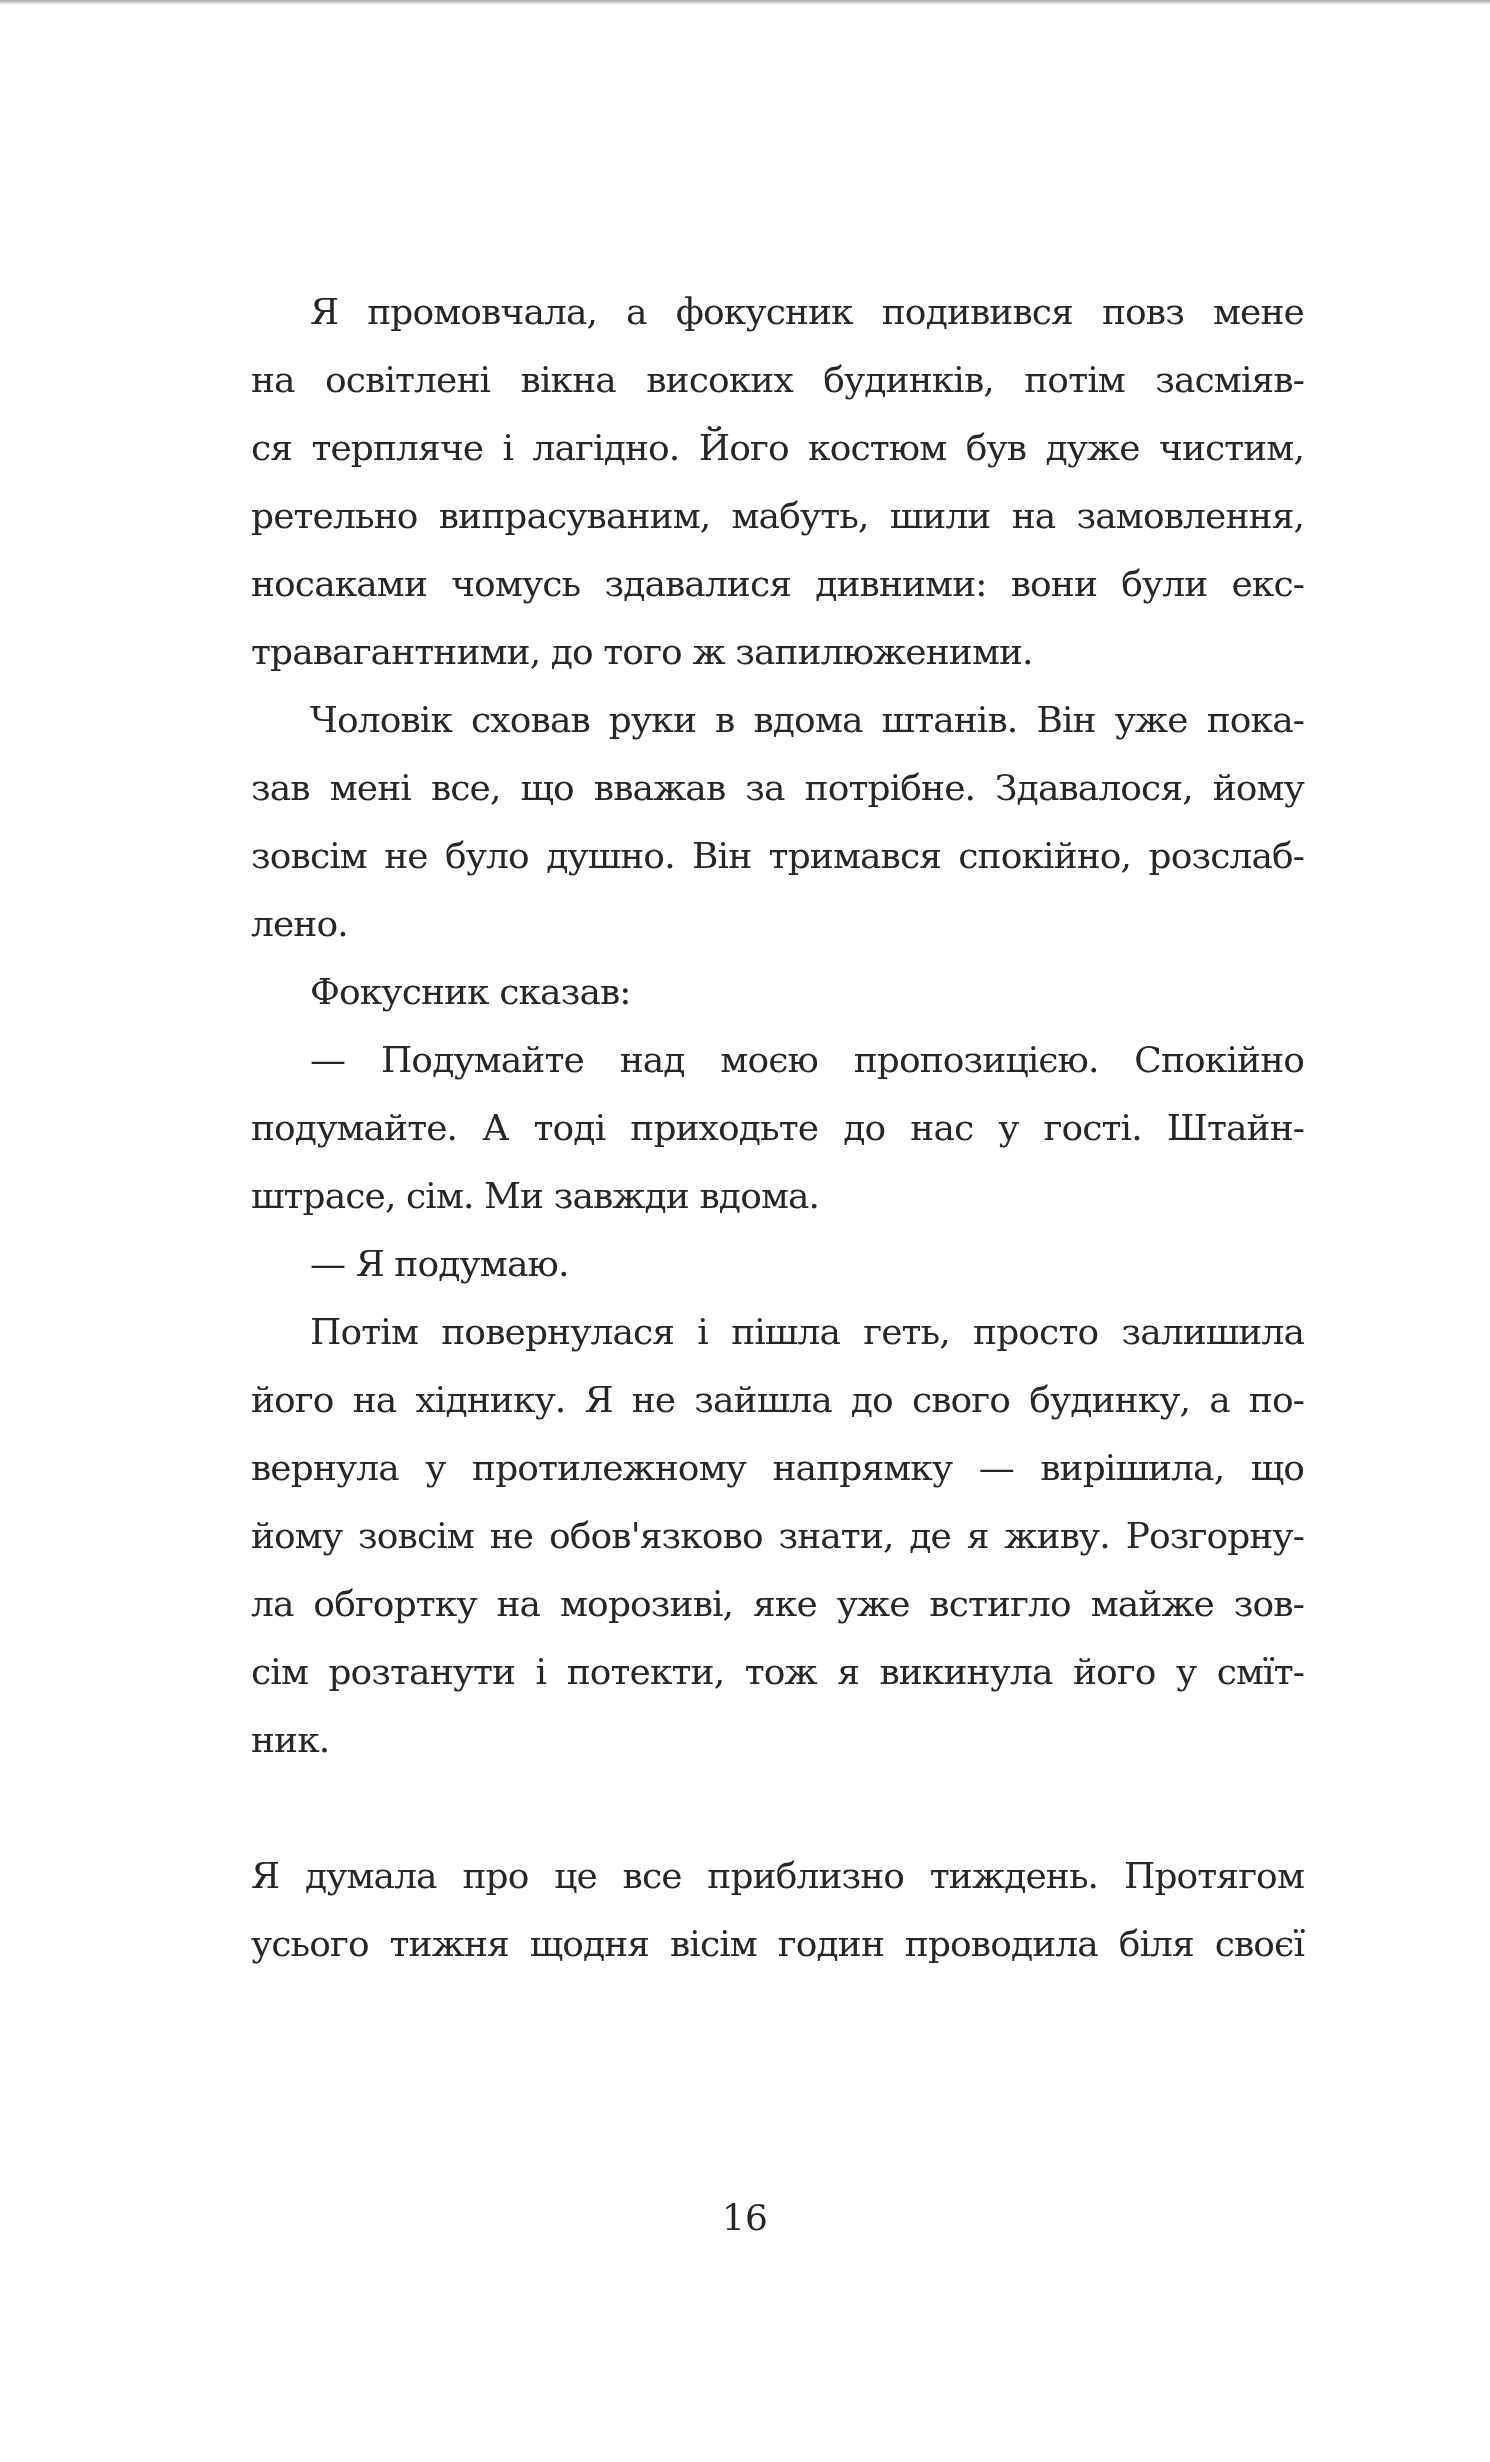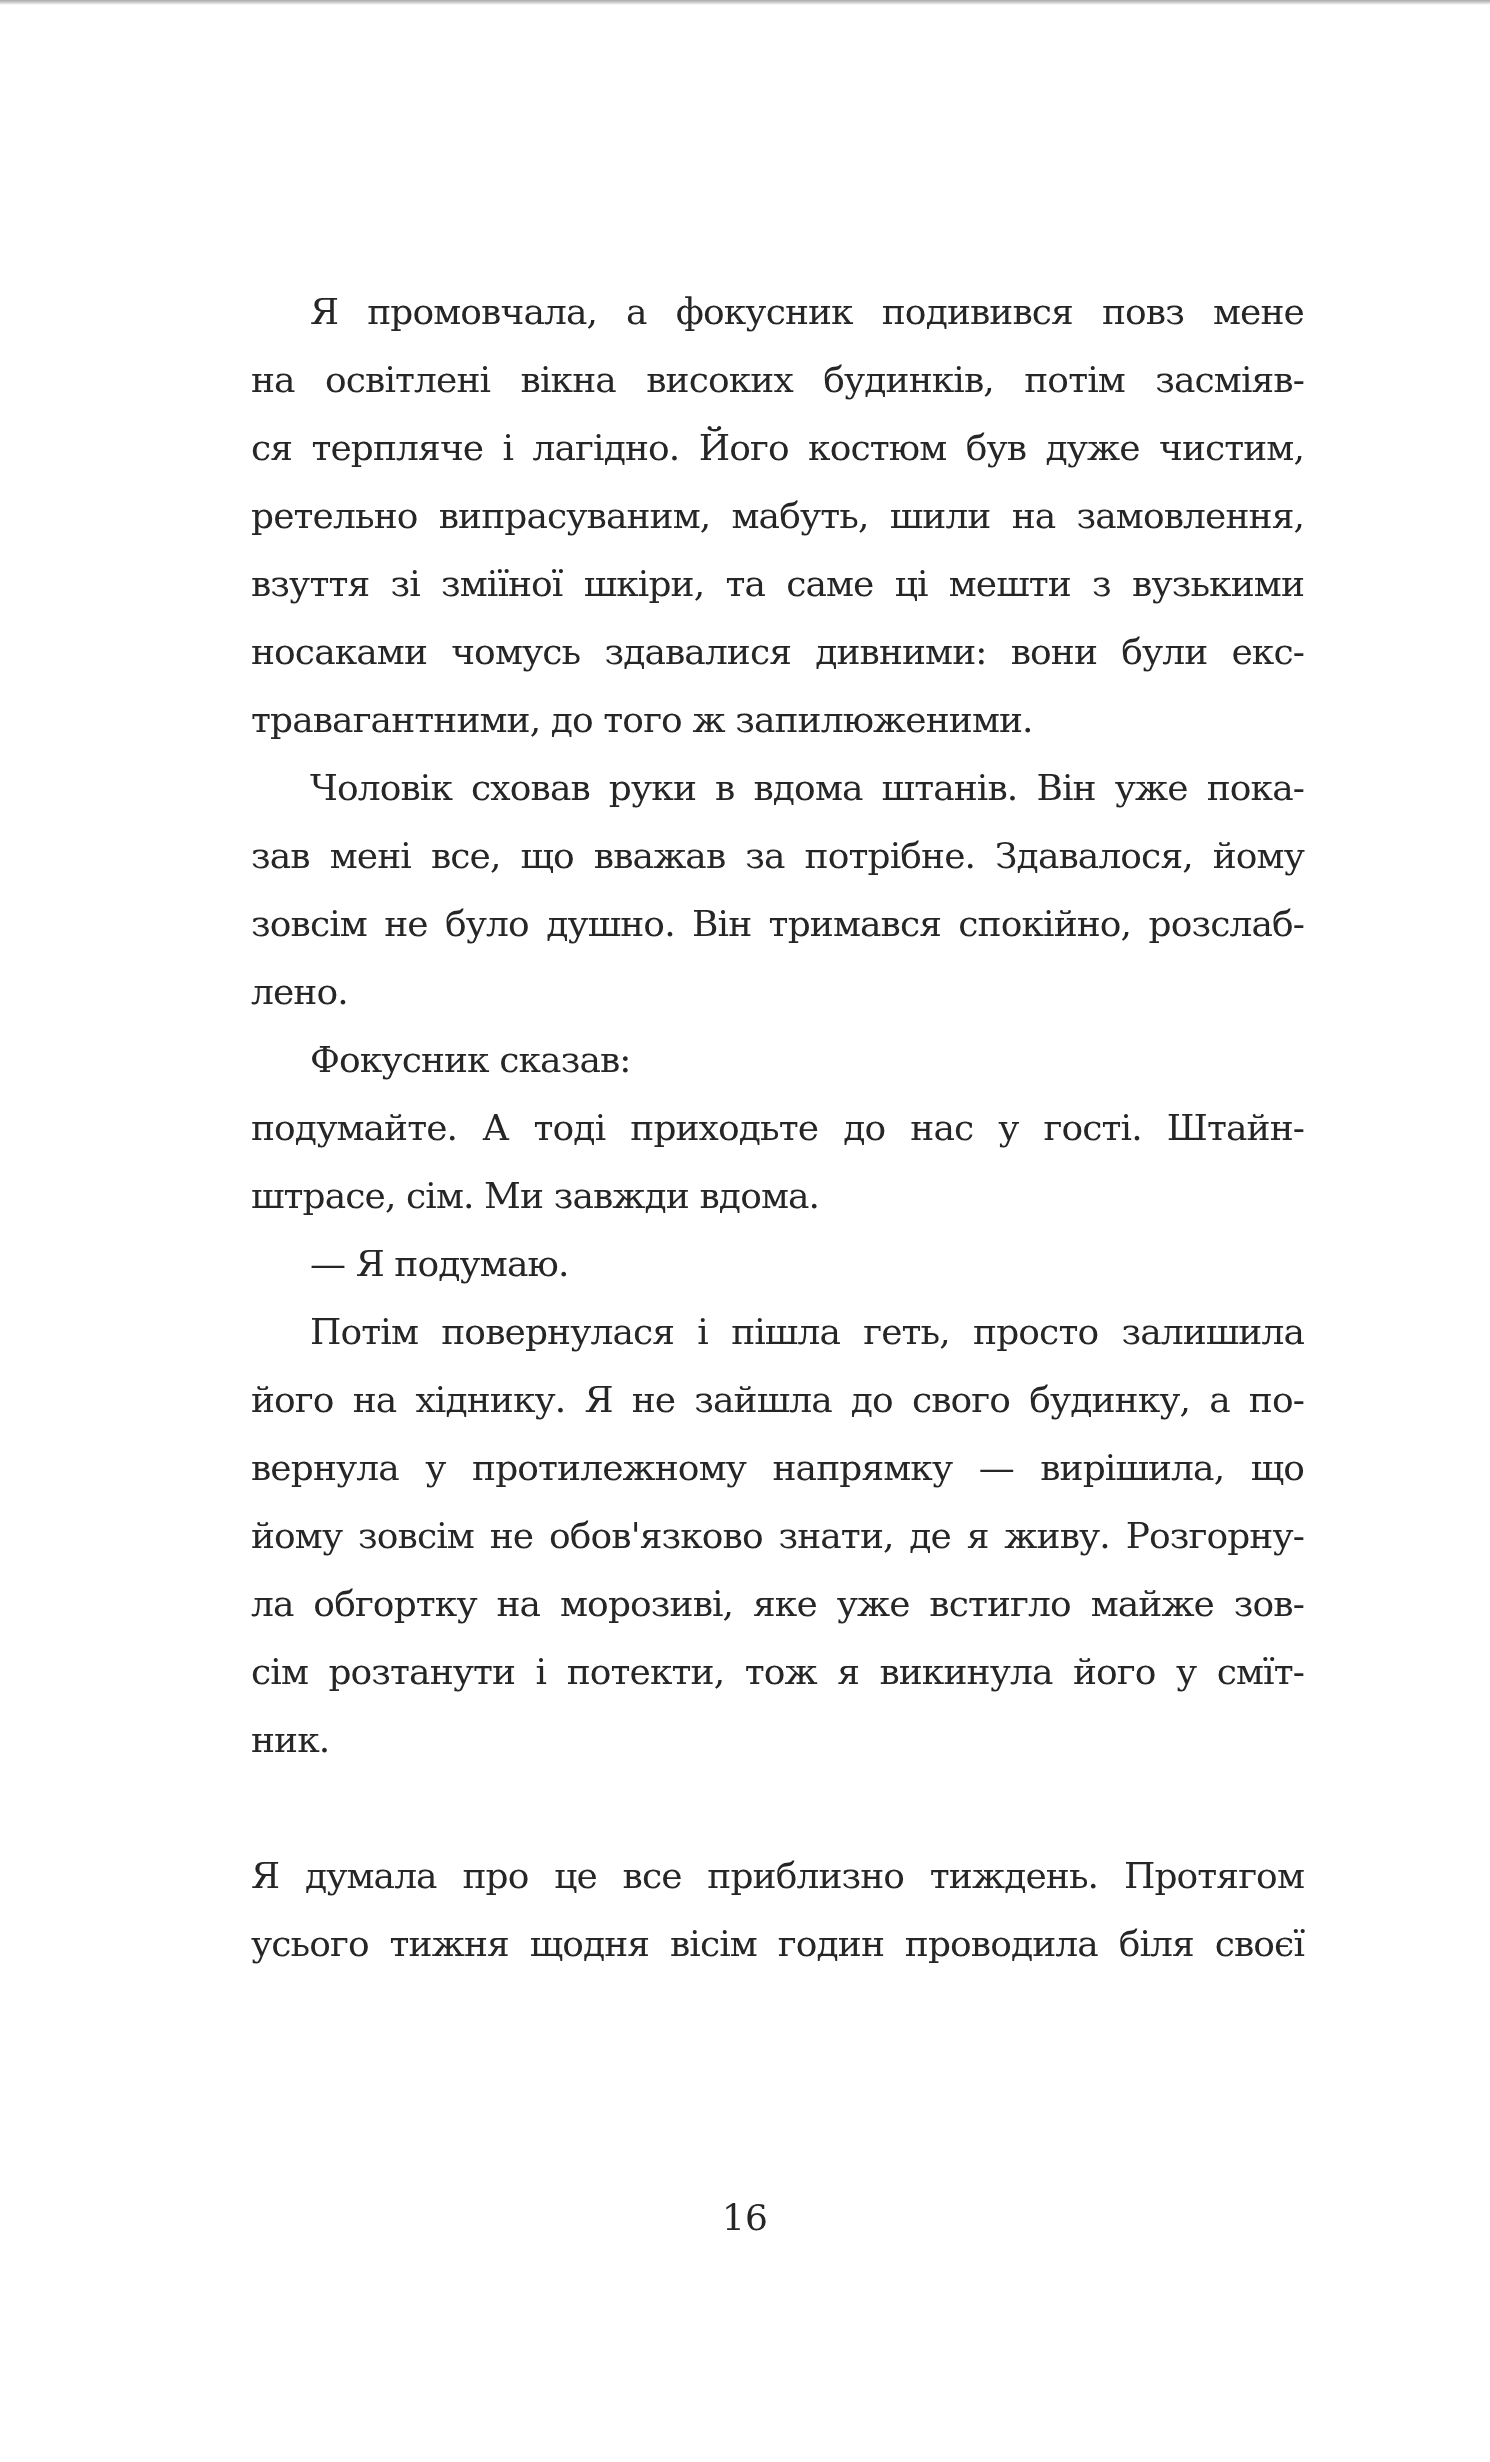--- a/index.html
+++ b/index.html
@@ -37,37 +37,37 @@
 <div class="top-edge"></div>
 
 <div class="page">
   <div class="text-block">
 
     <div>
       <span class="line indent">Я промовчала, а фокусник подивився повз мене</span>
       <span class="line">на освітлені вікна високих будинків, потім засміяв-</span>
       <span class="line">ся терпляче і лагідно. Його костюм був дуже чистим,</span>
       <span class="line">ретельно випрасуваним, мабуть, шили на замовлення,</span>
-      <span class="line">взуття зі зміїної шкіри, та саме ці мешти з вузькими</span>
       <span class="line">носаками чомусь здавалися дивними: вони були екс-</span>
       <span class="line last">травагантними, до того ж запилюженими.</span>
     </div>
 
     <div>
       <span class="line indent">Чоловік сховав руки в вдома штанів. Він уже пока-</span>
       <span class="line">зав мені все, що вважав за потрібне. Здавалося, йому</span>
       <span class="line">зовсім не було душно. Він тримався спокійно, розслаб-</span>
       <span class="line last">лено.</span>
     </div>
 
     <div>
       <span class="line indent last">Фокусник сказав:</span>
     </div>
 
     <div>
+      <span class="line indent">— Подумайте над моєю пропозицією. Спокійно</span>
       <span class="line">подумайте. А тоді приходьте до нас у гості. Штайн-</span>
       <span class="line last">штрасе, сім. Ми завжди вдома.</span>
     </div>
 
     <div>
       <span class="line indent last">— Я подумаю.</span>
     </div>
 
     <div>
       <span class="line indent">Потім повернулася і пішла геть, просто залишила</span>

